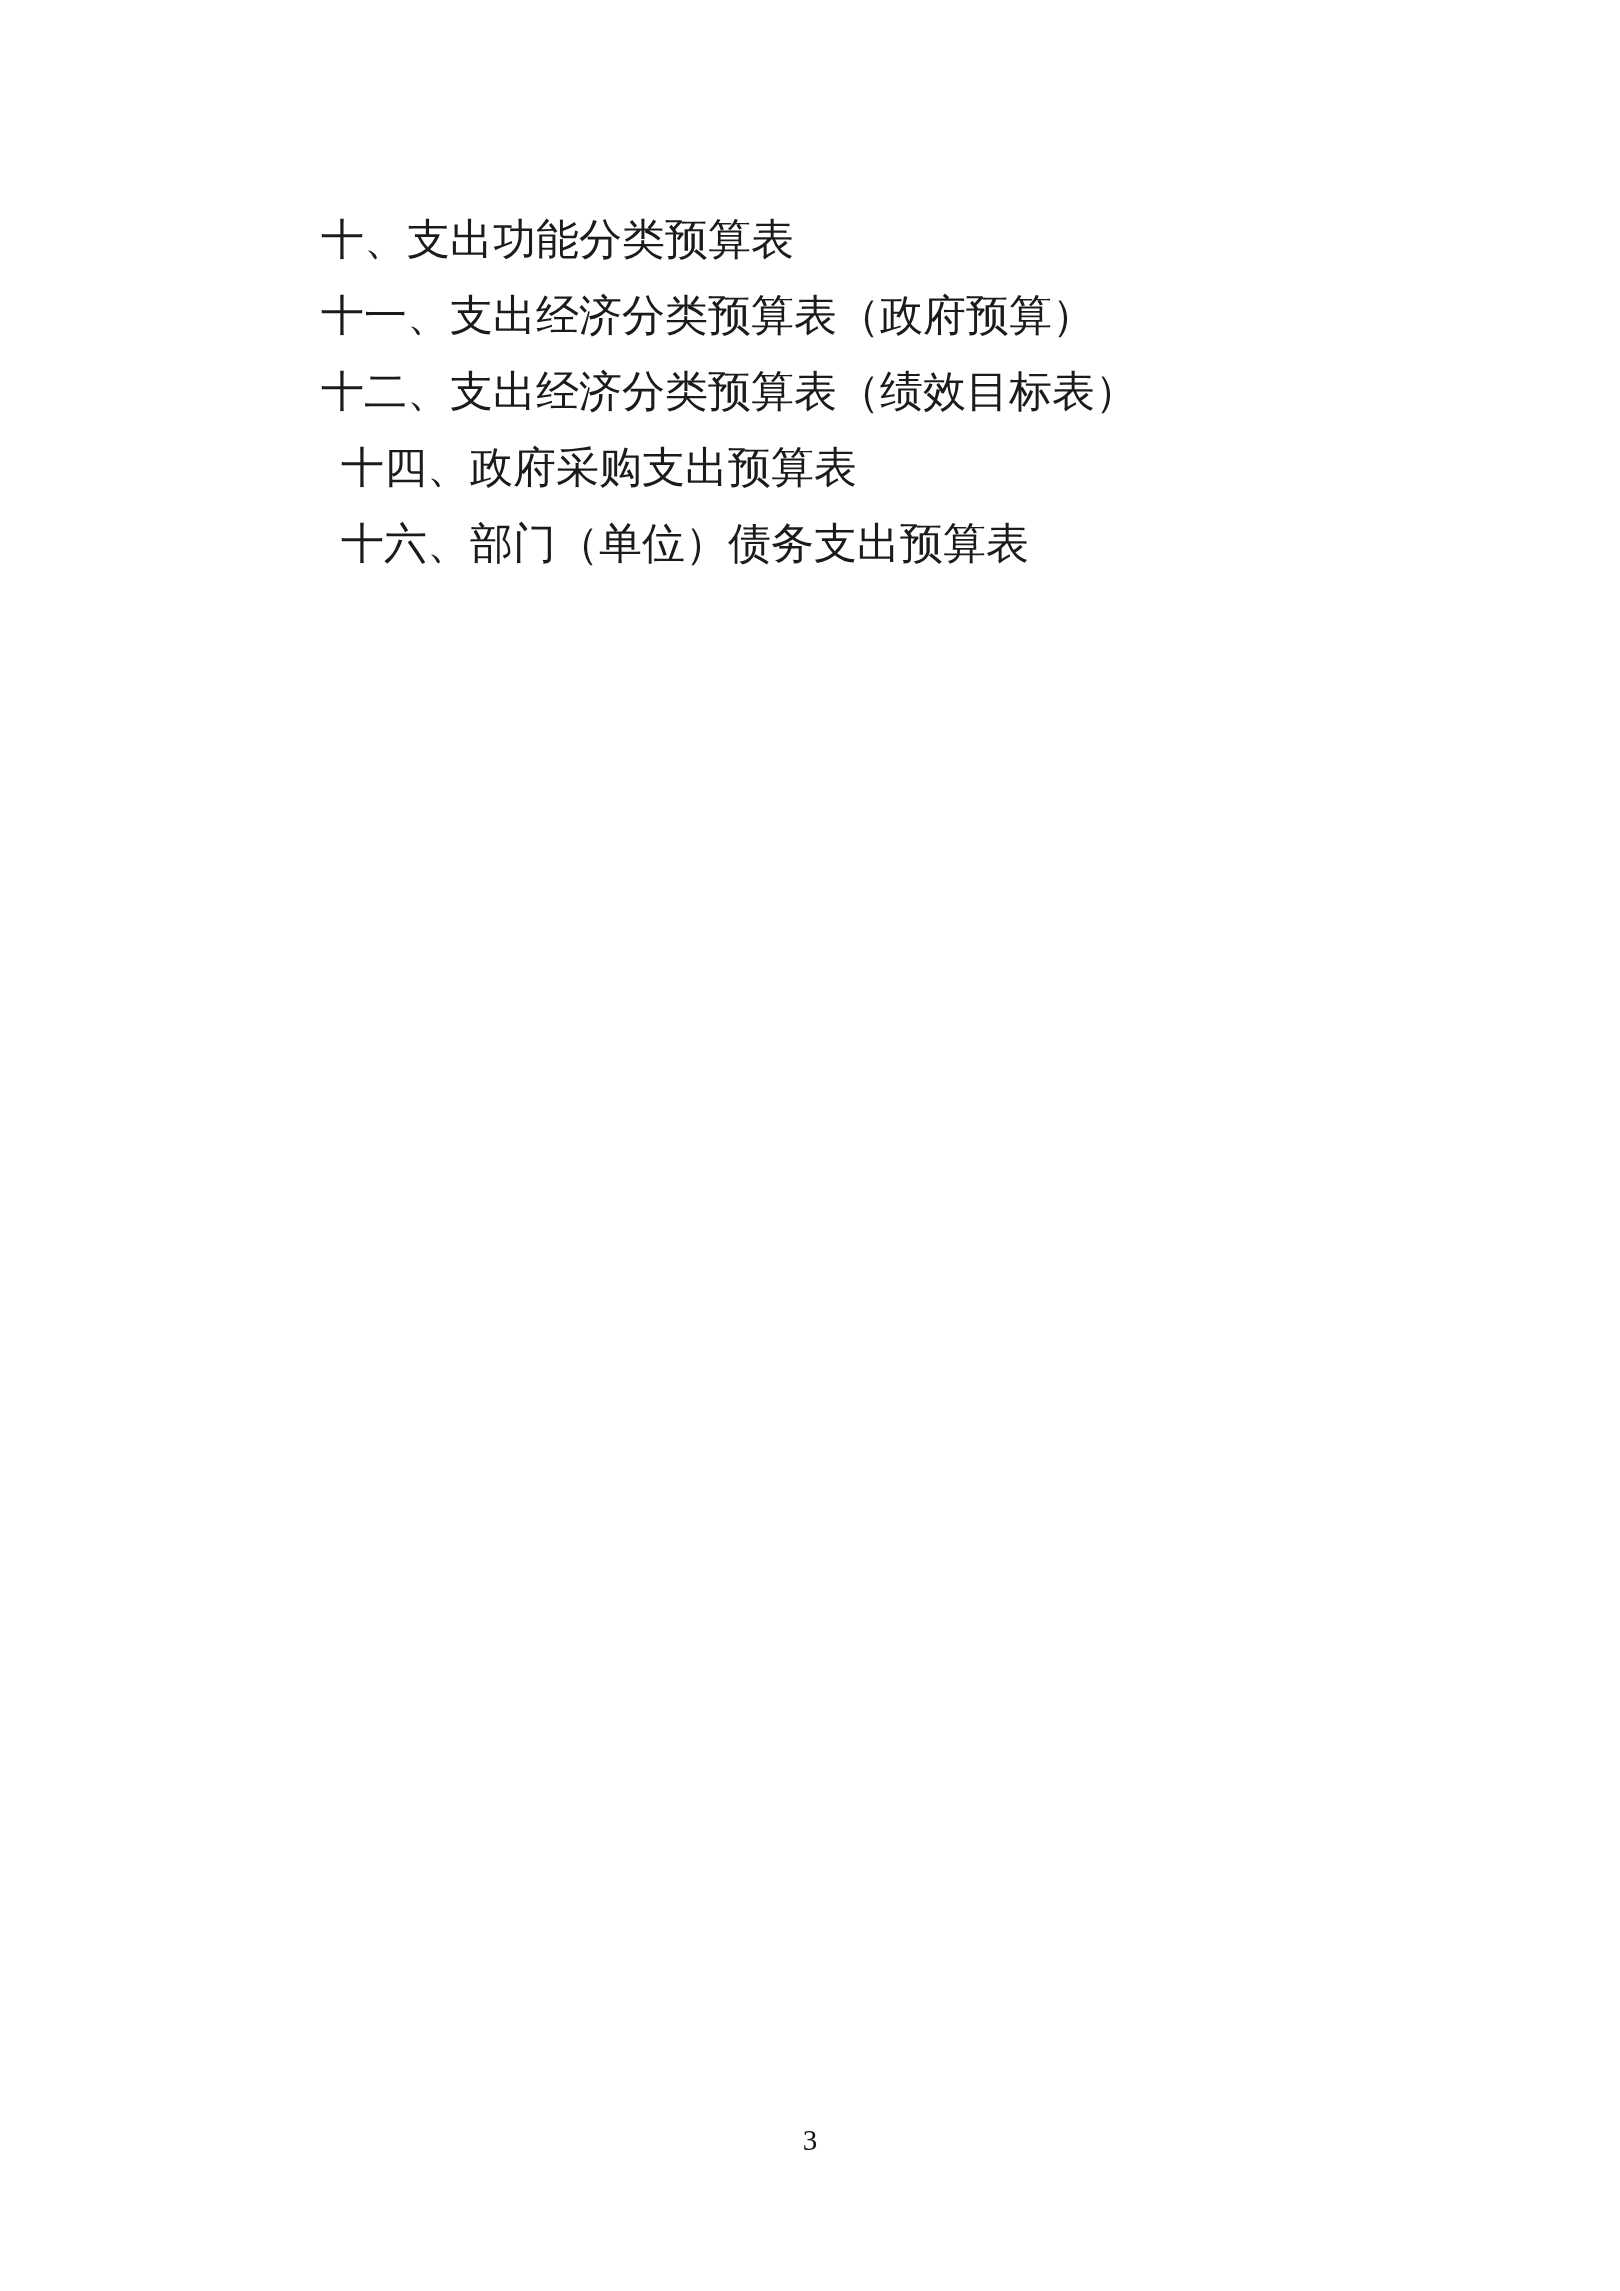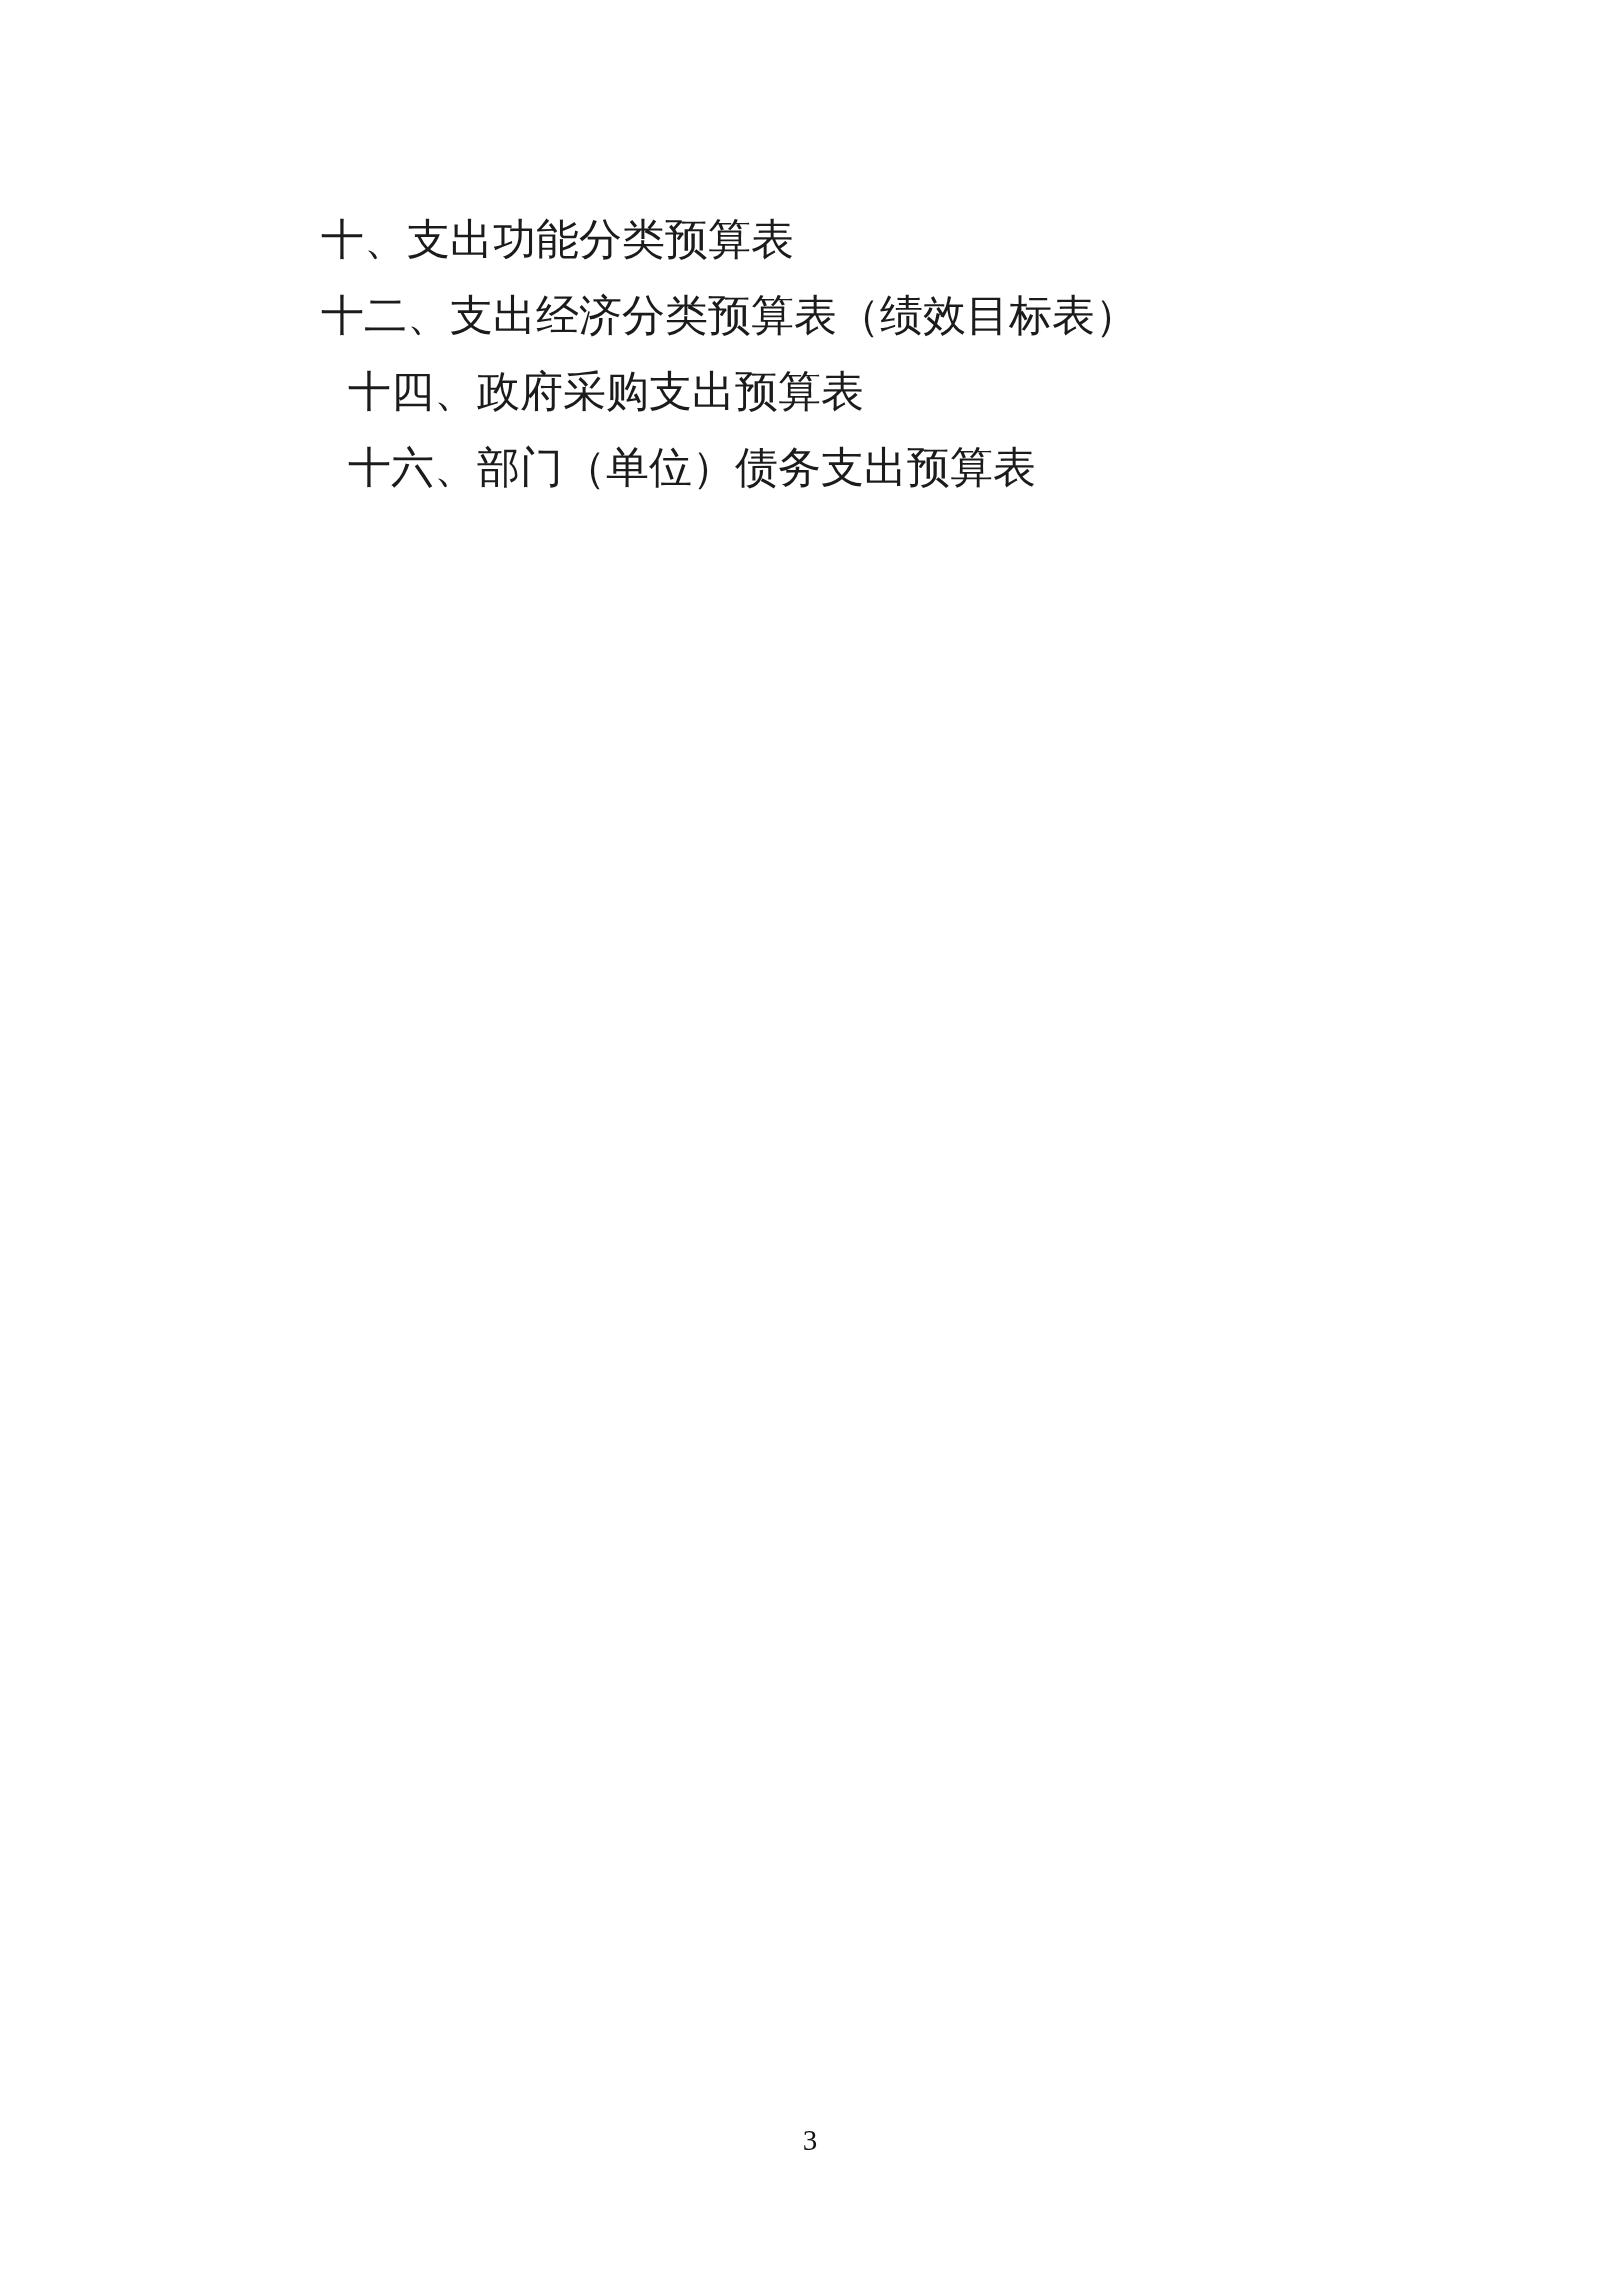--- a/index.html
+++ b/index.html
@@ -23,21 +23,21 @@
     right: 59px;
   }
   .toc-line {
     font-size: 43px;
     line-height: 76px;
     white-space: nowrap;
     font-weight: 400;
     letter-spacing: 0px;
   }
   .toc-line.indent {
-    margin-left: 27px;
+    margin-left: 20px;
   }
   .page-footer {
     position: absolute;
     top: 2125px;
     left: 0;
     width: 100%;
     text-align: center;
   }
   .page-number {
     font-size: 29px;
@@ -45,20 +45,21 @@
     color: #111111;
   }
 </style>
 </head>
 <body>
 
 <div class="page">
 
   <div class="toc">
     <div class="toc-line">十、支出功能分类预算表</div>
+    <div class="toc-line">十一、支出经济分类预算表（政府预算）</div>
     <div class="toc-line">十二、支出经济分类预算表（绩效目标表）</div>
     <div class="toc-line indent">十四、政府采购支出预算表</div>
     <div class="toc-line indent">十六、部门（单位）债务支出预算表</div>
   </div>
 
   <div class="page-footer">
     <span class="page-number">3</span>
   </div>
 
 </div>

